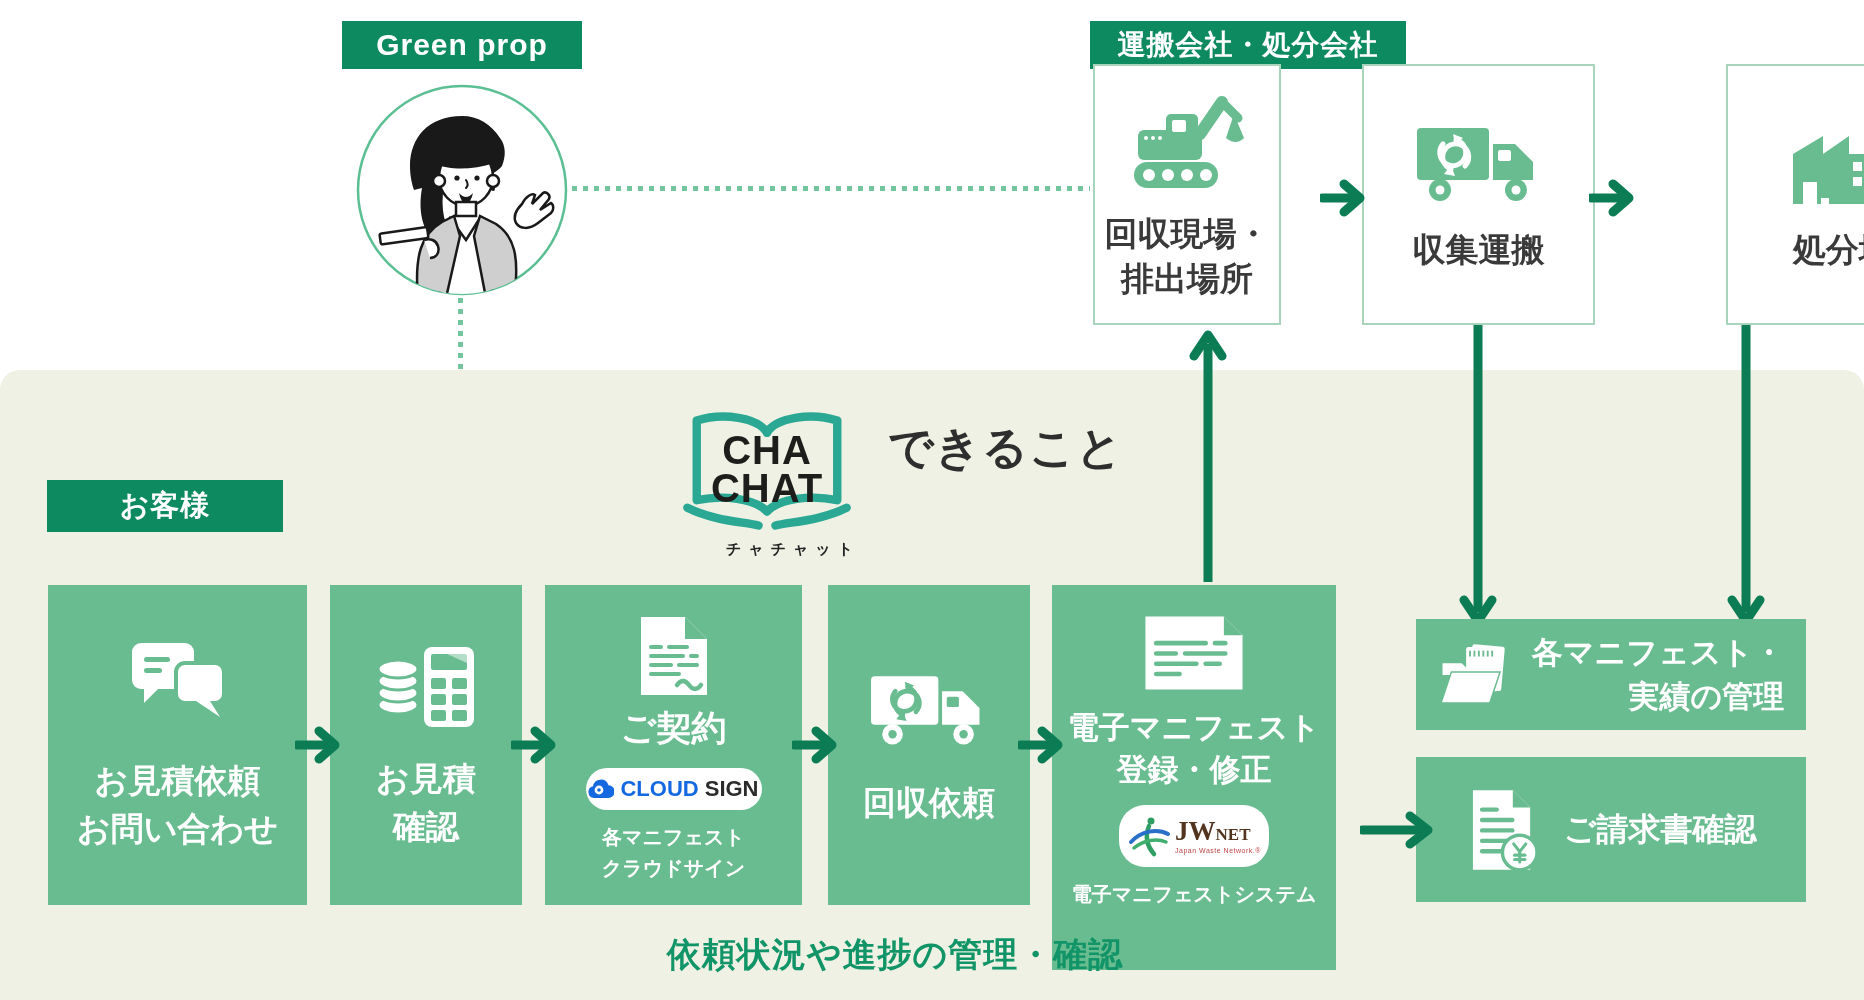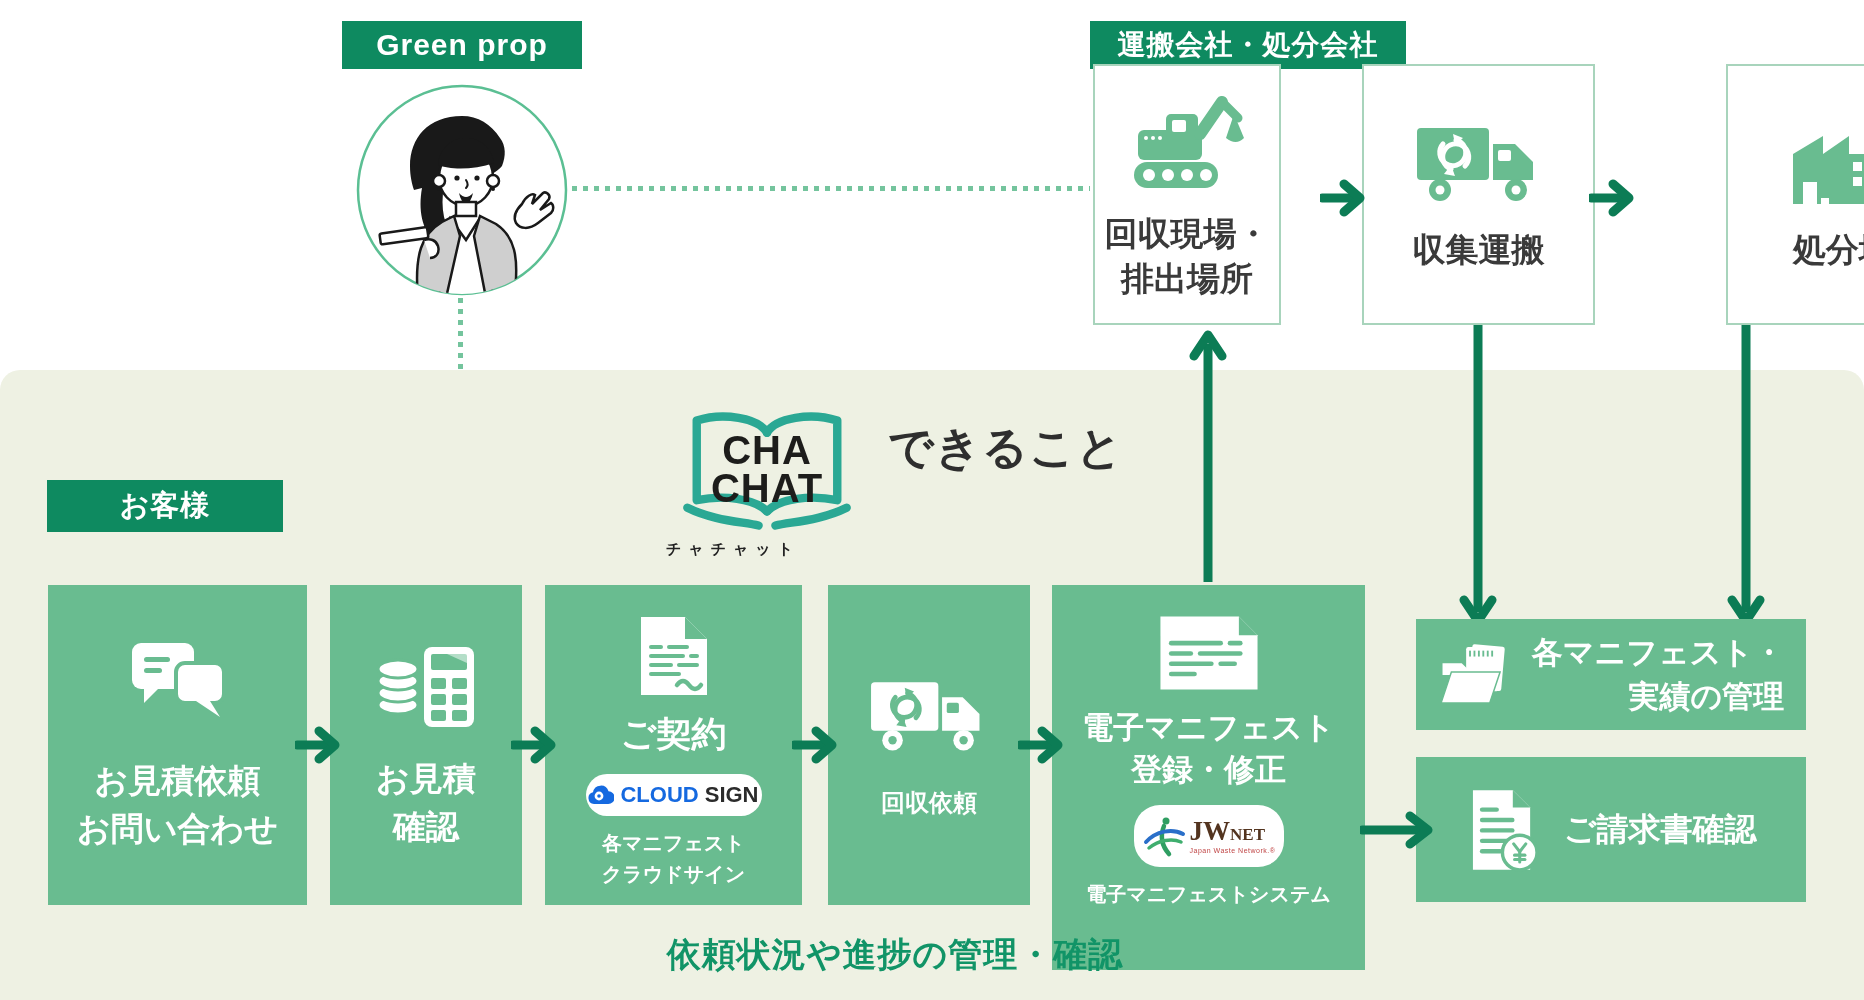--- a/index.html
+++ b/index.html
@@ -41,21 +41,21 @@
   .jw-jw{font-size:27px;font-weight:bold;}
   .jw-net{font-size:17px;font-weight:bold;}
   .jw-sub{font-size:7px;color:#c04545;letter-spacing:0.5px;text-align:right;margin-top:2px;}
   
   .rbox{position:absolute;left:1416px;width:390px;background:#69bc90;color:#fff;
         display:flex;align-items:center;justify-content:center;gap:20px;}
   .rbox .cap{font-size:31px;font-weight:bold;text-align:right;line-height:1.4;color:#fff;}
   
   .logo-text{left:678px;top:431px;width:178px;text-align:center;font-size:40px;line-height:38px;
              font-weight:800;color:#1d1d1b;letter-spacing:1px;}
-  .logo-ruby{left:644px;top:540px;width:178px;text-align:center;font-size:15px;color:#222;
+  .logo-ruby{left:704px;top:540px;width:178px;text-align:center;font-size:15px;color:#222;
              letter-spacing:7px;font-weight:bold;}
   .heading{left:888px;top:420px;font-size:45px;font-weight:800;color:#2e2e2e;line-height:56px;letter-spacing:1px;}
   .bottom-caption{left:0;top:932px;width:1790px;text-align:center;font-size:34px;font-weight:800;
                   color:#119467;letter-spacing:1px;}
   svg{display:block;}
 </style>
 </head>
 <body>
 
 <div class="stage">
@@ -245,21 +245,21 @@
         <rect x="14" y="32" width="14" height="4" rx="2"></rect>
           <rect x="32" y="32" width="22" height="4" rx="2"></rect>
         <rect x="14" y="41" width="36" height="4" rx="2"></rect>
           <rect x="54" y="41" width="10" height="4" rx="2"></rect>
         <rect x="14" y="50" width="24" height="4" rx="2"></rect>
           <rect x="42" y="50" width="22" height="4" rx="2"></rect>
         <rect x="14" y="59" width="32" height="4" rx="2"></rect>
       </g>
       <path d="M42 72 q6 -8 12 0 q6 8 12 0" stroke="#69bc90" stroke-width="4.5" fill="none" stroke-linecap="round"></path>
     </svg>
-    <div class="cap" style="font-size:35px;margin-top:12px;">ご契約</div>
+    <div class="cap" style="font-size:35px;margin-top:6px;">ご契約</div>
     <div class="pill cs-pill" style="margin-top:16px;">
       <svg width="26" height="20" viewBox="0 0 26 20">
         <path d="M6 19 a6 6 0 0 1 -1 -11.8 a8 8 0 0 1 15.5 -1 a5.5 5.5 0 0 1 -0.5 12.8 z" fill="#1569e0"></path>
         <circle cx="11" cy="11" r="4.4" fill="#fff"></circle>
         <circle cx="11" cy="11" r="1.8" fill="#1569e0"></circle>
       </svg>
       <span class="cs-cloud">CLOUD</span>
         <span class="cs-sign">SIGN</span>
     </div>
     <div class="cap" style="font-size:20px;line-height:1.55;margin-top:12px;font-weight:bold;">
@@ -277,24 +277,24 @@
       </g>
       <path d="M40 18 l10 4 -8 7 z" fill="#69bc90"></path>
       <path d="M42 60 l-11 -2 7 -9 z" fill="#69bc90"></path>
       <path d="M80 28 h22 l18 18 v18 h-40 z" fill="#fff"></path>
       <rect x="85" y="34" width="13" height="11" rx="2" fill="#69bc90"></rect>
       <circle cx="27" cy="74" r="11" fill="#fff"></circle>
         <circle cx="27" cy="74" r="4.5" fill="#69bc90"></circle>
       <circle cx="103" cy="74" r="11" fill="#fff"></circle>
         <circle cx="103" cy="74" r="4.5" fill="#69bc90"></circle>
     </svg>
-    <div class="cap" style="font-size:24px;">回収依頼</div>
-  </div>
-
-  <div class="gbox" style="left:1052px;width:313px;height:385px;padding-top:26px;">
+    <div class="cap" style="font-size:33px;">回収依頼</div>
+  </div>
+
+  <div class="gbox" style="left:1052px;width:284px;height:385px;padding-top:26px;">
     <svg width="112" height="84" viewBox="0 0 120 90">
       <path d="M8 6 H92 L112 26 V84 H8 Z" fill="#fff"></path>
       <path d="M92 6 L112 26 H92 Z" fill="#69bc90"></path>
       <g fill="#69bc90">
         <rect x="17" y="32" width="58" height="5" rx="2.5"></rect>
           <rect x="80" y="32" width="16" height="5" rx="2.5"></rect>
         <rect x="17" y="43" width="26" height="5" rx="2.5"></rect>
           <rect x="48" y="43" width="48" height="5" rx="2.5"></rect>
         <rect x="17" y="54" width="48" height="5" rx="2.5"></rect>
           <rect x="70" y="54" width="20" height="5" rx="2.5"></rect>

